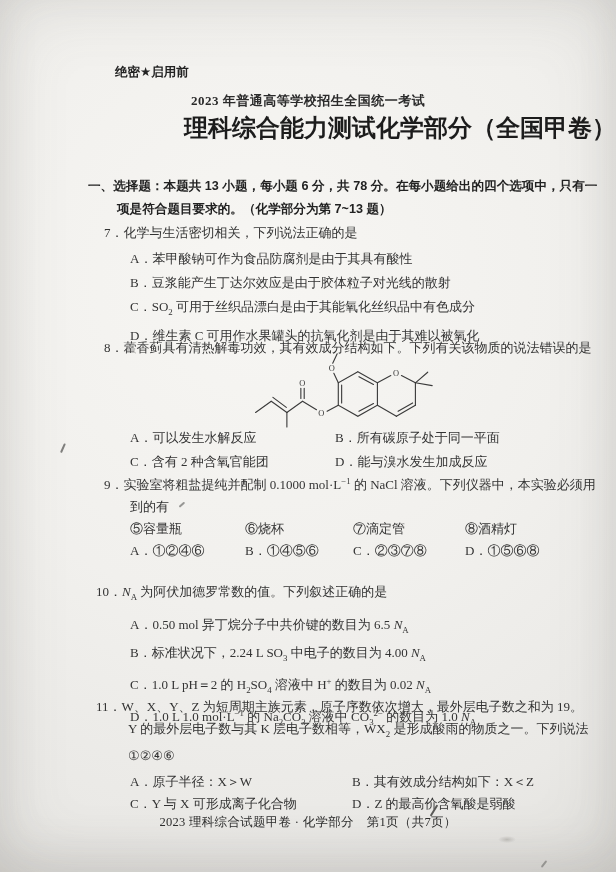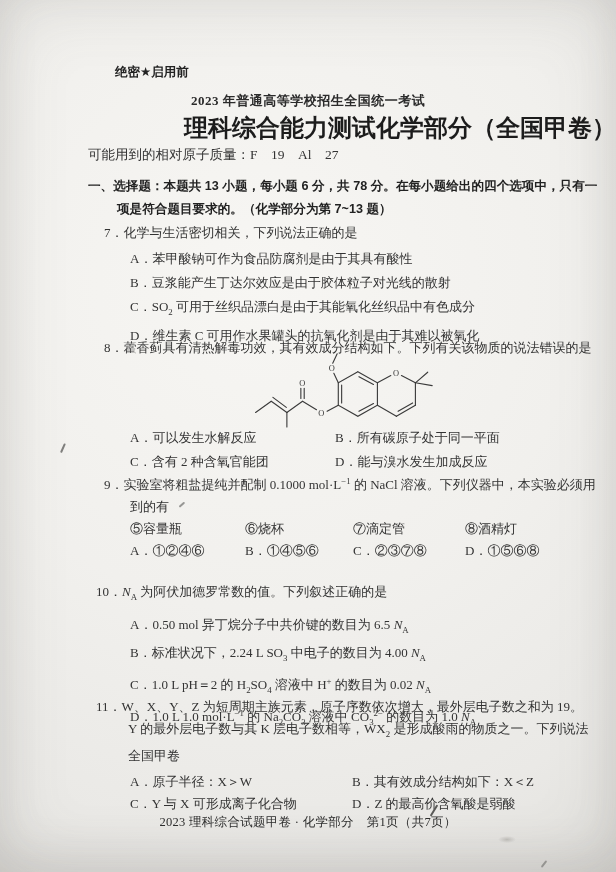--- a/index.html
+++ b/index.html
@@ -54,21 +54,20 @@
   .smudge1{left:498px;top:836px;width:18px;height:7px;background:radial-gradient(closest-side,#b9b7b2,transparent);opacity:.8;border-radius:50%;}
   .smudge2{left:543px;top:860px;width:2px;height:8px;transform:rotate(38deg);opacity:.5;}
 </style>
 </head>
 <body>
 
 <div class="stage">
   <div class="abs secret">绝密★启用前</div>
   <div class="abs title1">2023 年普通高等学校招生全国统一考试</div>
   <div class="abs title2">理科综合能力测试化学部分（全国甲卷）</div>
-  <div class="abs masses">可能用到的相对原子质量：F　19　Al　27</div>
 
   <div class="abs instr">
     <div class="l1">一、选择题：本题共 13 小题，每小题 6 分，共 78 分。在每小题给出的四个选项中，只有一</div>
     <div class="l2">项是符合题目要求的。（化学部分为第 7~13 题）</div>
   </div>
 
   <div class="abs q q7">
     <div class="stem">7．化学与生活密切相关，下列说法正确的是</div>
     <div class="opts">
       <div class="opt">A．苯甲酸钠可作为食品防腐剂是由于其具有酸性</div>
@@ -148,21 +147,21 @@
       <div class="opt">A．0.50 mol 异丁烷分子中共价键的数目为 6.5 <i>N</i><sub>A</sub></div>
       <div class="opt">B．标准状况下，2.24 L SO<sub>3</sub> 中电子的数目为 4.00 <i>N</i><sub>A</sub></div>
       <div class="opt">C．1.0 L pH＝2 的 H<sub>2</sub>SO<sub>4</sub> 溶液中 H<sup>+</sup> 的数目为 0.02 <i>N</i><sub>A</sub></div>
       <div class="opt">D．1.0 L 1.0 mol·L<sup>−1</sup> 的 Na<sub>2</sub>CO<sub>3</sub> 溶液中 CO<sub>3</sub><sup>2−</sup> 的数目为 1.0 <i>N</i><sub>A</sub></div>
     </div>
   </div>
 
   <div class="abs q q11">
     <div class="stem">11．W、X、Y、Z 为短周期主族元素，原子序数依次增大，最外层电子数之和为 19。</div>
     <div class="stem wrap">Y 的最外层电子数与其 K 层电子数相等，WX<sub>2</sub> 是形成酸雨的物质之一。下列说法</div>
-    <div class="stem wrap">全国甲卷</div>
+    <div class="stem wrap">①②④⑥</div>
     <div class="opts">
       <div class="opt">A．原子半径：X＞W</div>
       <div class="opt">B．其有效成分结构如下：X＜Z</div>
       <div class="opt">C．Y 与 X 可形成离子化合物</div>
       <div class="opt">D．Z 的最高价含氧酸是弱酸</div>
     </div>
   </div>
 
   <div class="abs footer">2023 理科综合试题甲卷 · 化学部分　第1页（共7页）</div>
 

